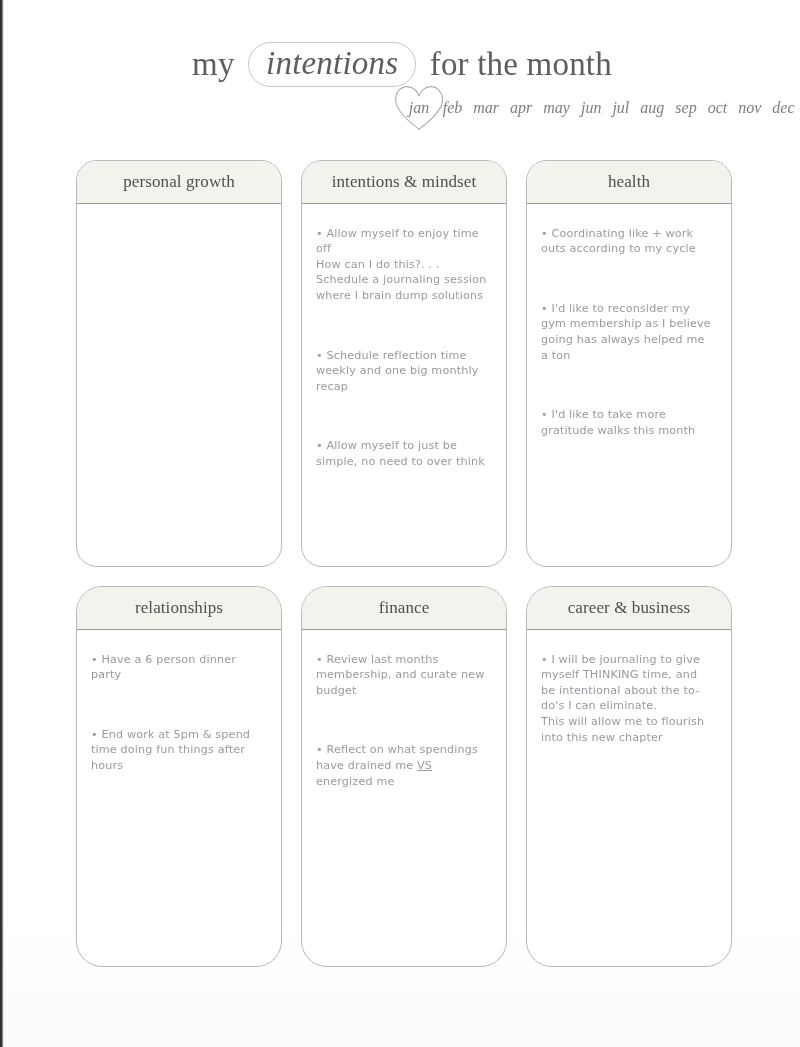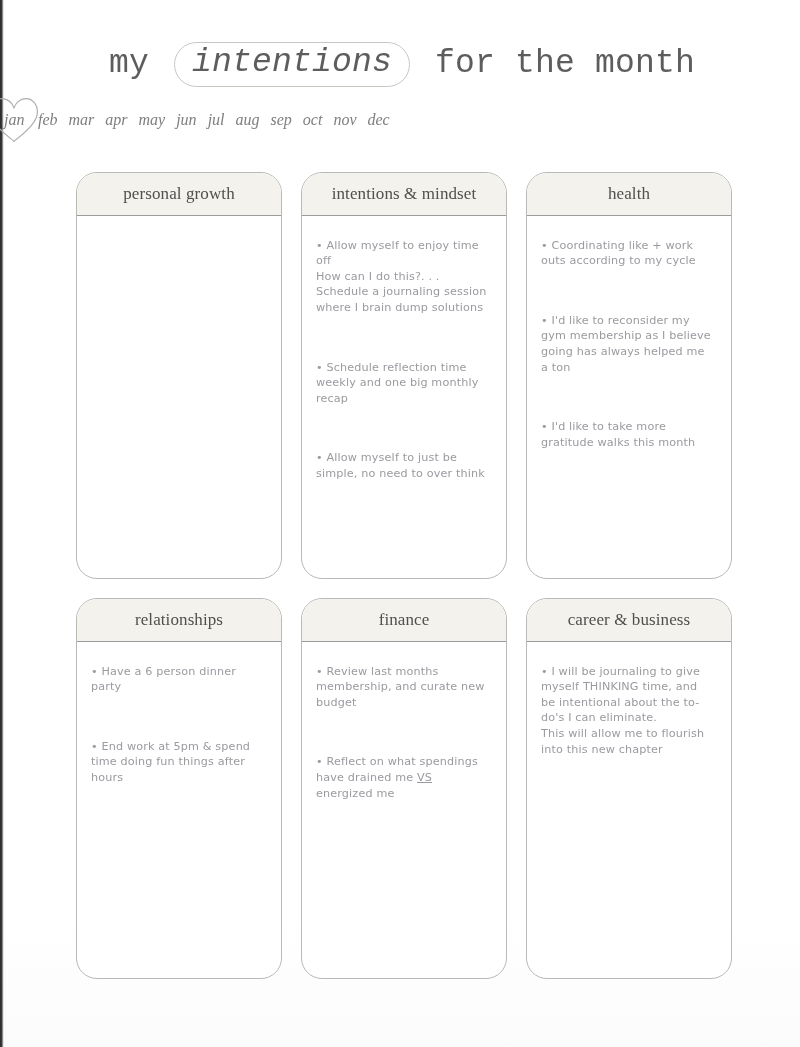--- a/index.html
+++ b/index.html
@@ -42,43 +42,42 @@
     padding-top: 42px;
     text-align: center;
   }
 
   .title {
     font-size: 33px;
     color: #5d5d5d;
     letter-spacing: 0.2px;
     line-height: 1.1;
     white-space: nowrap;
-    font-family: Liberation Mono, monospace;
   }
 
   .title .word {
     display: inline-block;
     vertical-align: middle;
   }
 
   .title .pill {
     display: inline-block;
     vertical-align: middle;
     font-style: italic;
     border: 1.3px solid #c9c7c2;
     border-radius: 999px;
     padding: 3px 17px 5px 17px;
     margin: 0 5px;
     line-height: 1.05;
   }
 
   
   .months {
-    margin-top: 24px;
-    text-align: left;
+    margin-top: 12px;
+    text-align: right;
     font-style: italic;
     font-size: 16px;
     color: #7e7e7e;
     white-space: nowrap;
     position: relative;
     height: 34px;
   }
 
   .months .m {
     display: inline-block;
@@ -126,21 +125,21 @@
   .card {
     border: 1.1px solid #b9b9b9;
     border-radius: 21px;
     background: #ffffff;
     overflow: hidden;
     display: flex;
     flex-direction: column;
   }
 
   .card.tall   { height: 407px; }
-  .card.short  { height: 381px; }
+  .card.short  { height: 381px; border-radius: 26px; }
 
   .card-header {
     background: #f4f2ec;
     border-bottom: 1.3px solid #9b9b9b;
     text-align: center;
     padding: 11px 6px 11px 6px;
     font-size: 17px;
     color: #4f4f4f;
     letter-spacing: 0.1px;
     flex: 0 0 auto;

